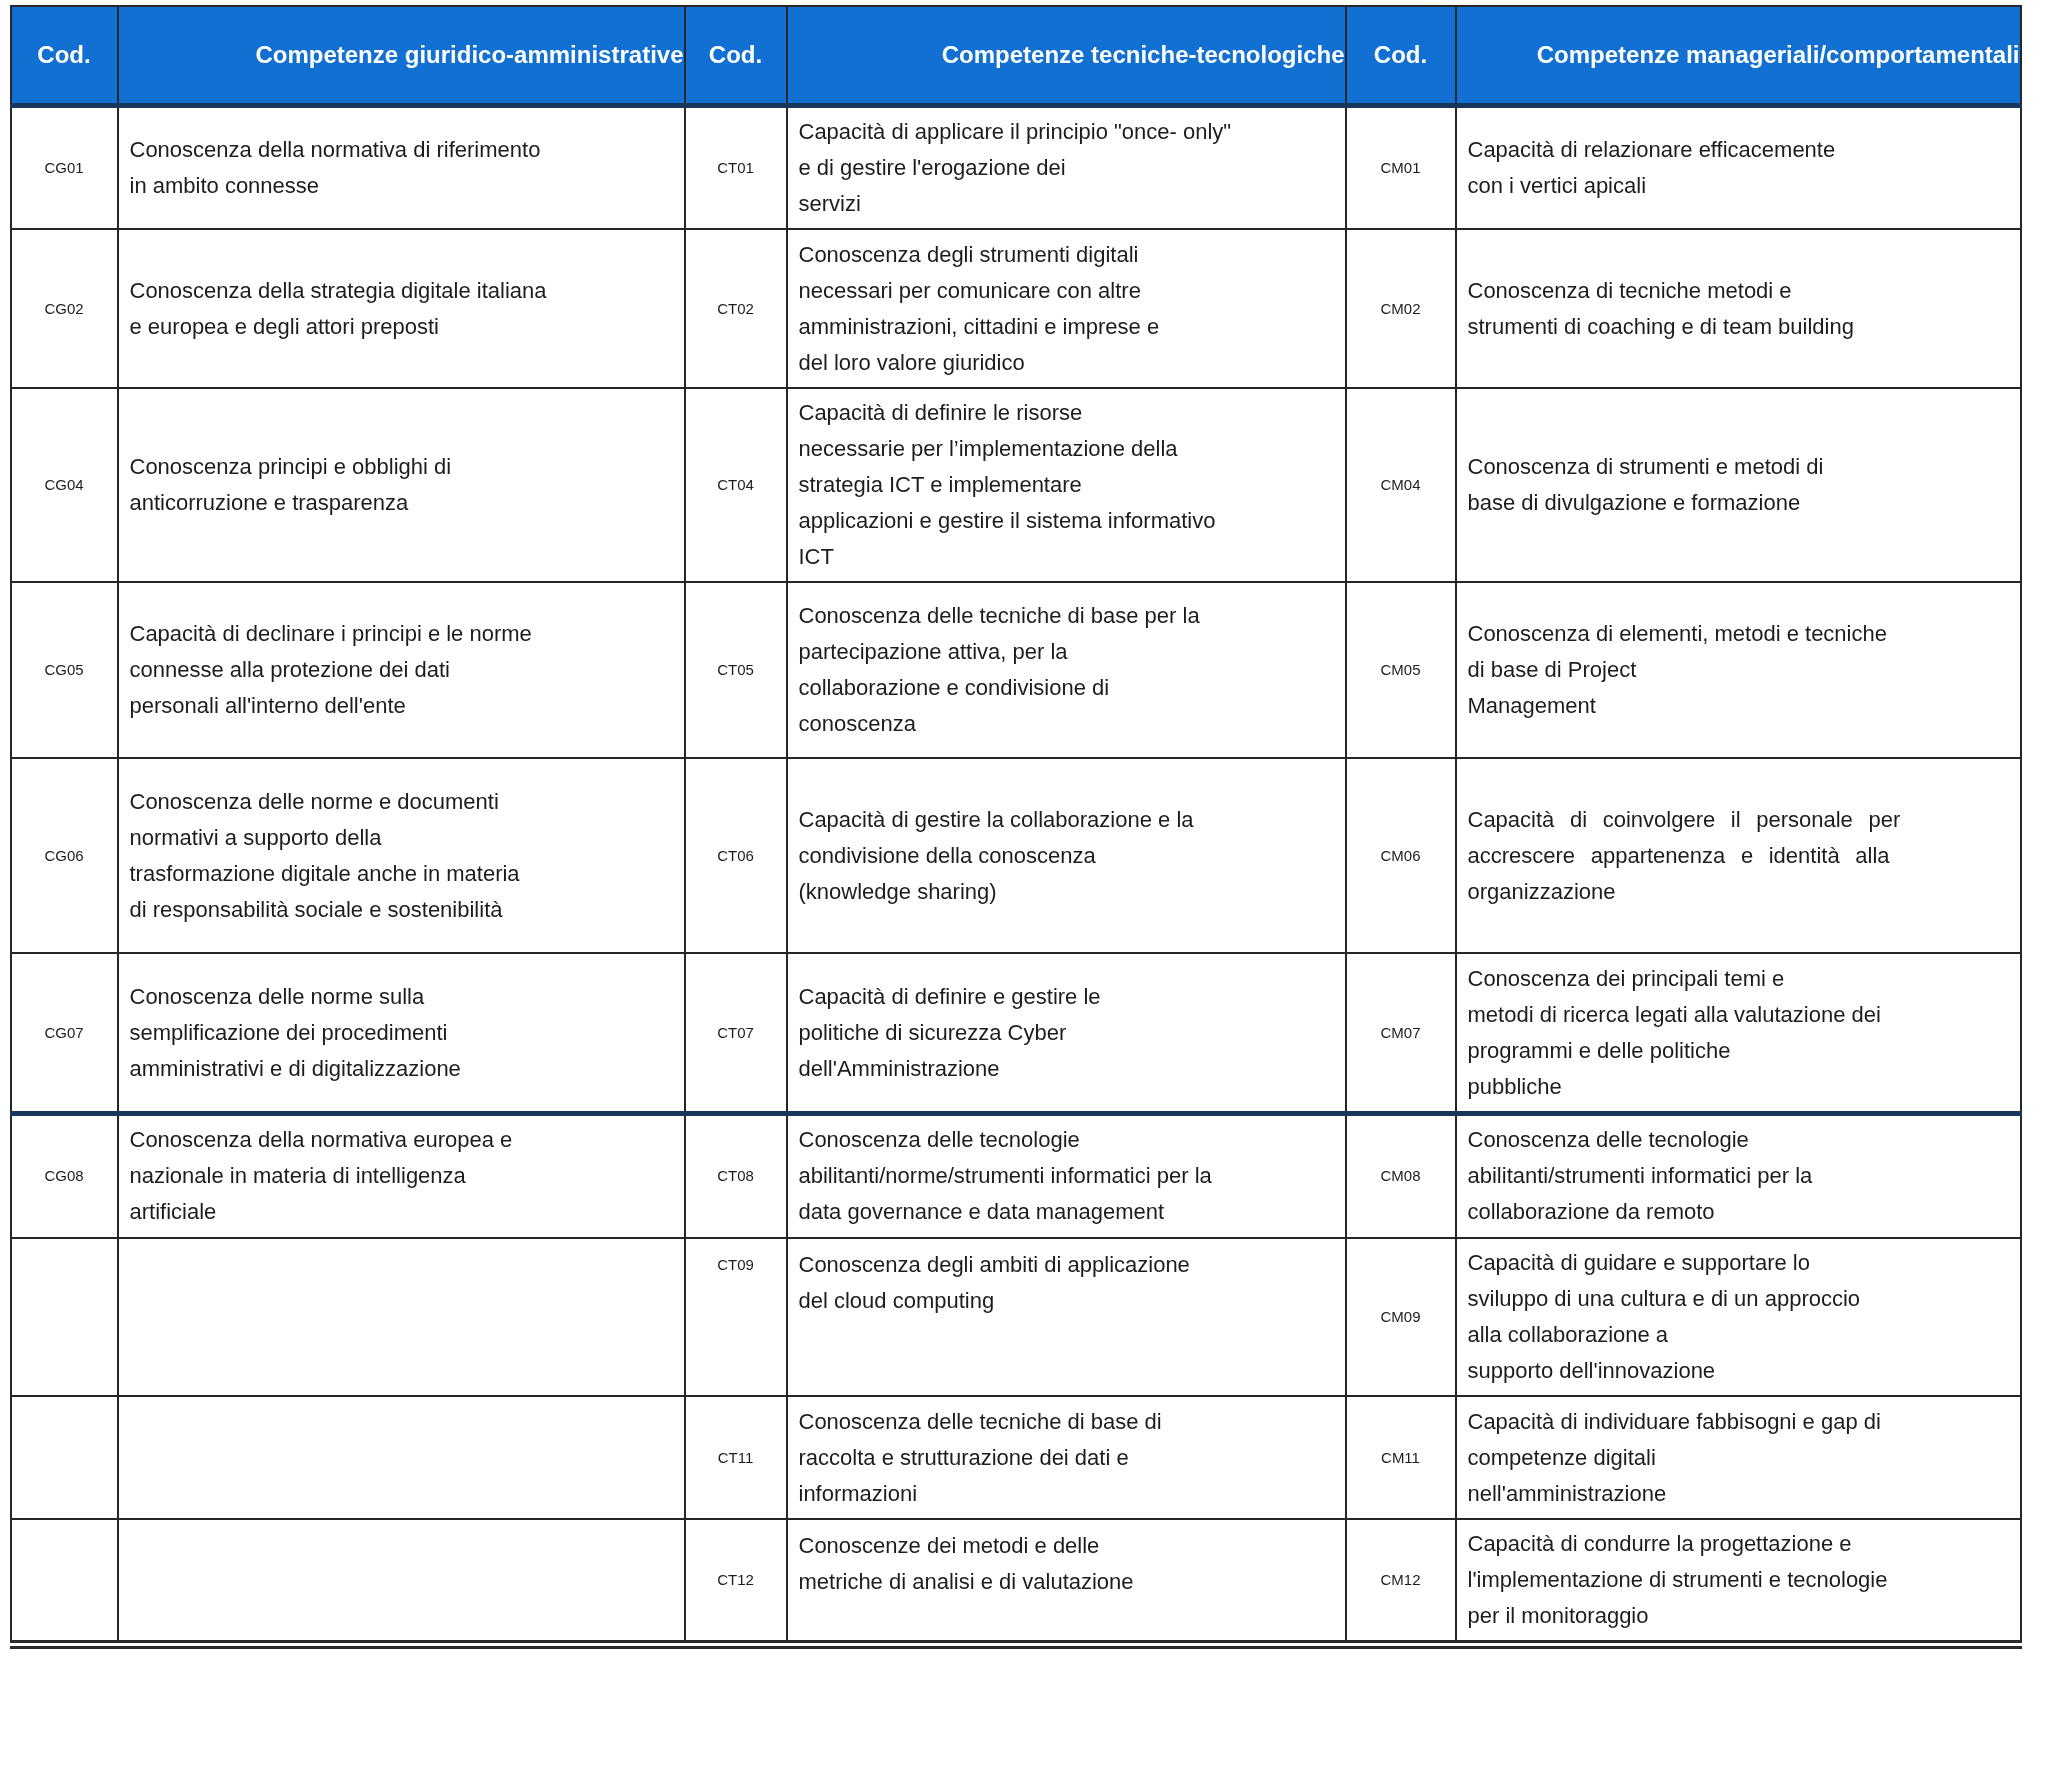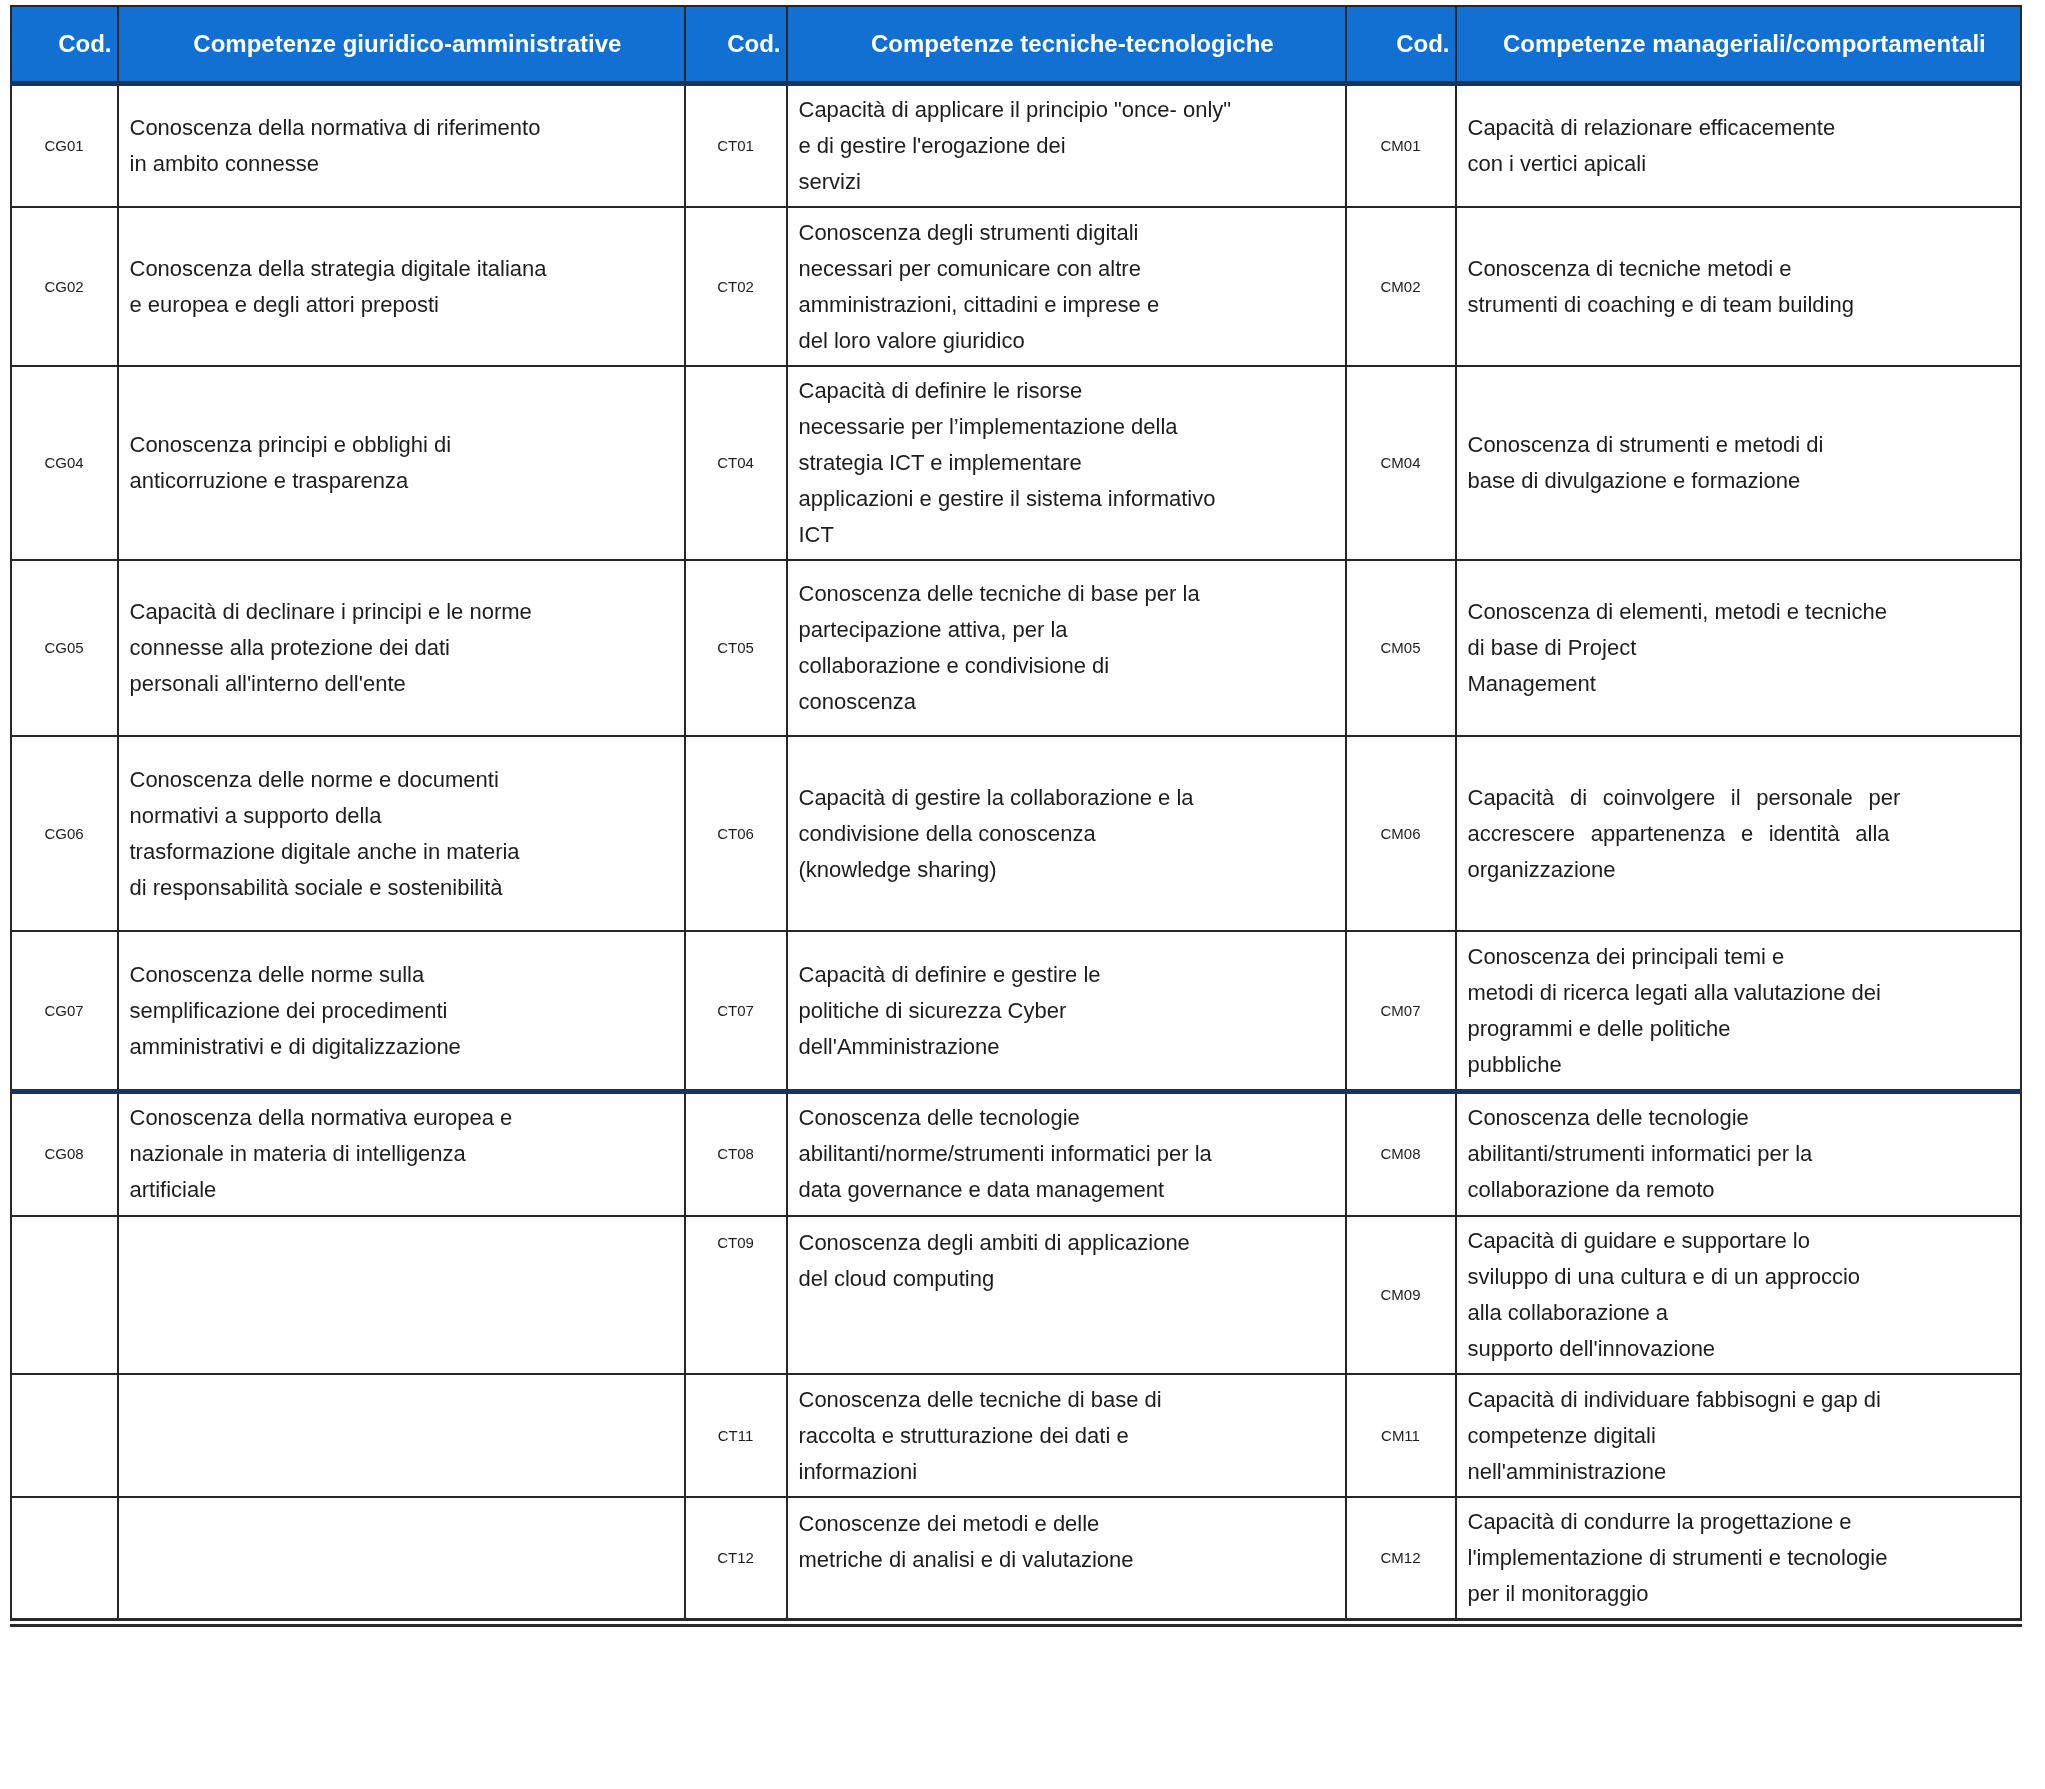--- a/index.html
+++ b/index.html
@@ -26,24 +26,24 @@
 
   th, td { border: 2.4px solid #262626; }
 
   thead th {
     background: #1170d2;
     color: #ffffff;
     font-size: 24px;
     font-weight: bold;
     height: 64px;
     border-bottom: 5.5px solid #17365d;
-    text-align: center;
+    text-align: right;
     padding: 0 0 0 12.7px;
   }
-  thead th.code-h { text-align: right; padding: 5px; }
+  thead th.code-h { text-align: center; padding: 16px; }
 
   td {
     color: #1d1d1d;
     font-size: 22px;
     line-height: 36px;
     vertical-align: middle;
   }
   td.code {
     text-align: center;
     font-size: 15px;

